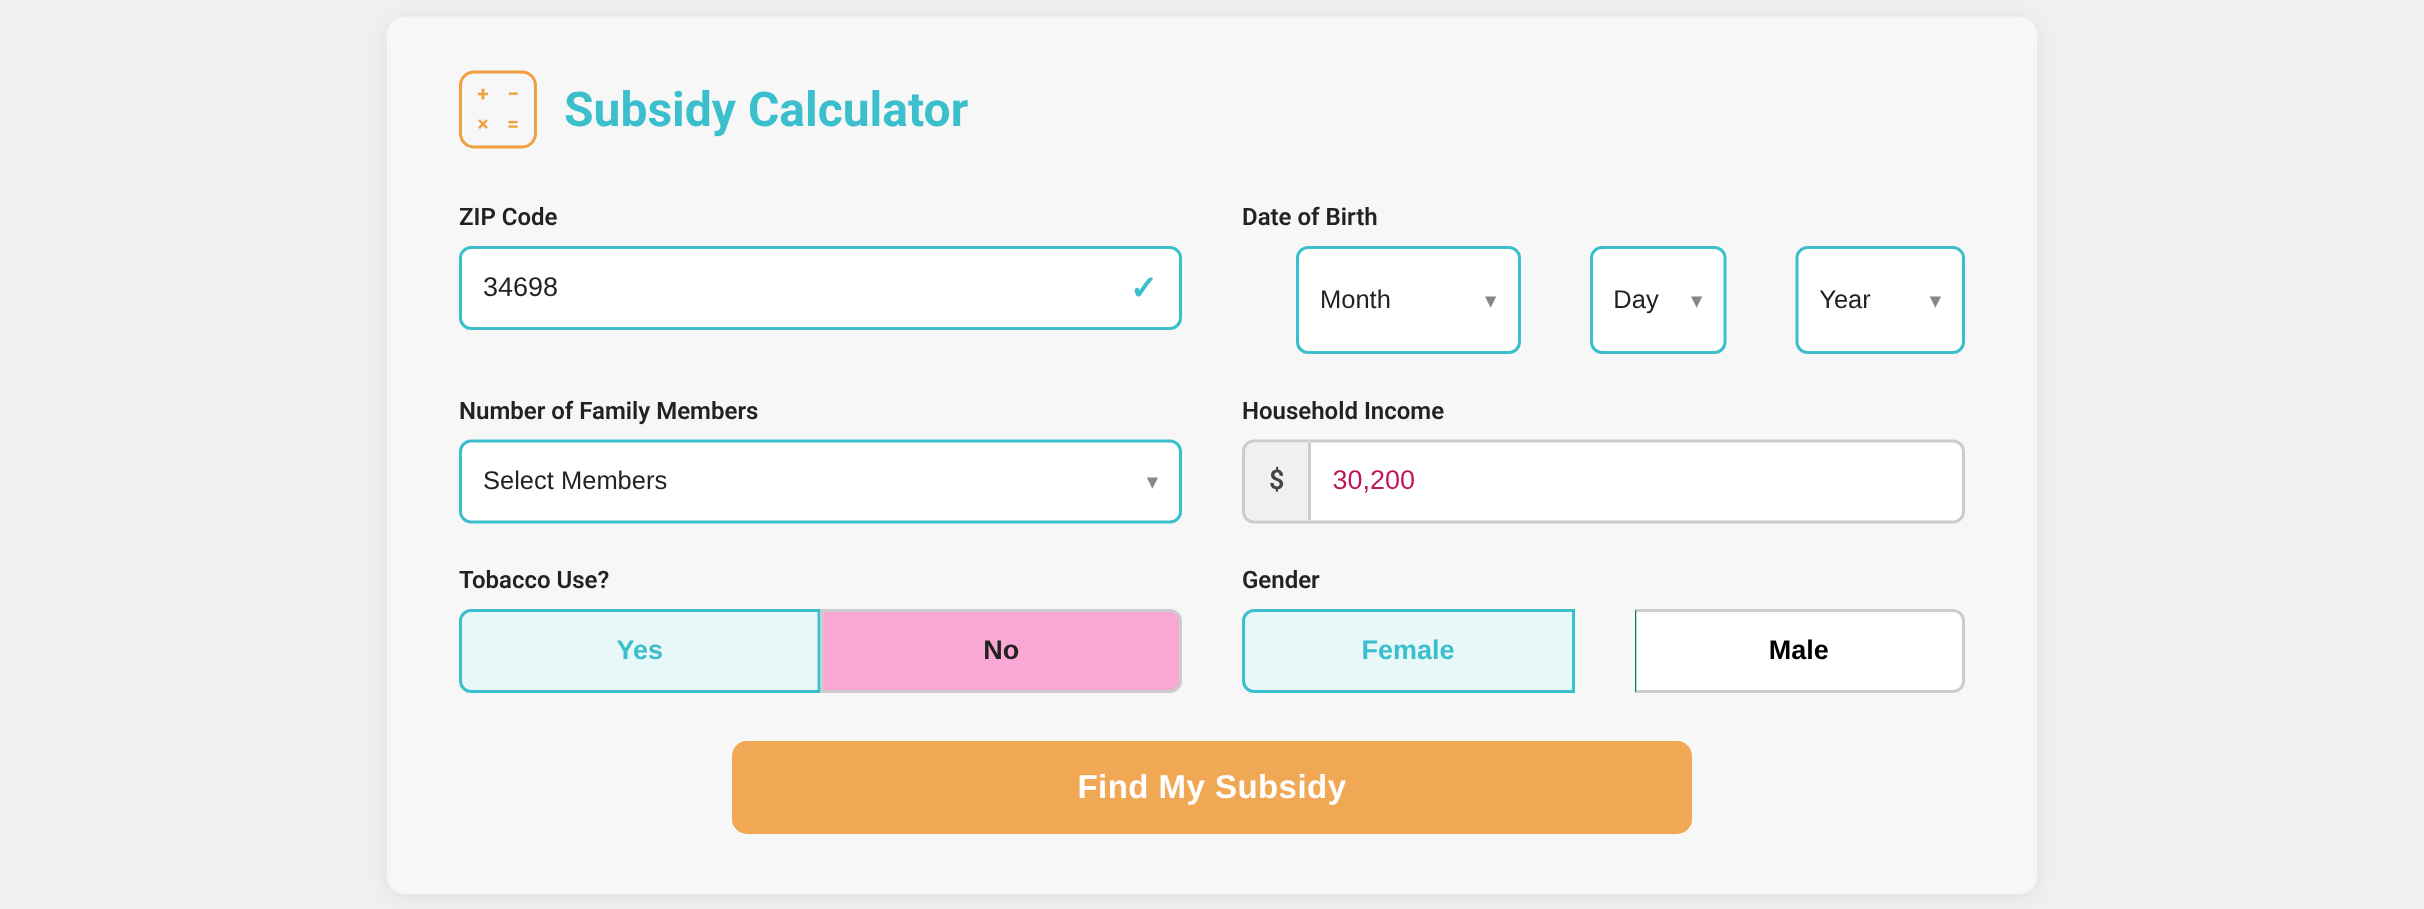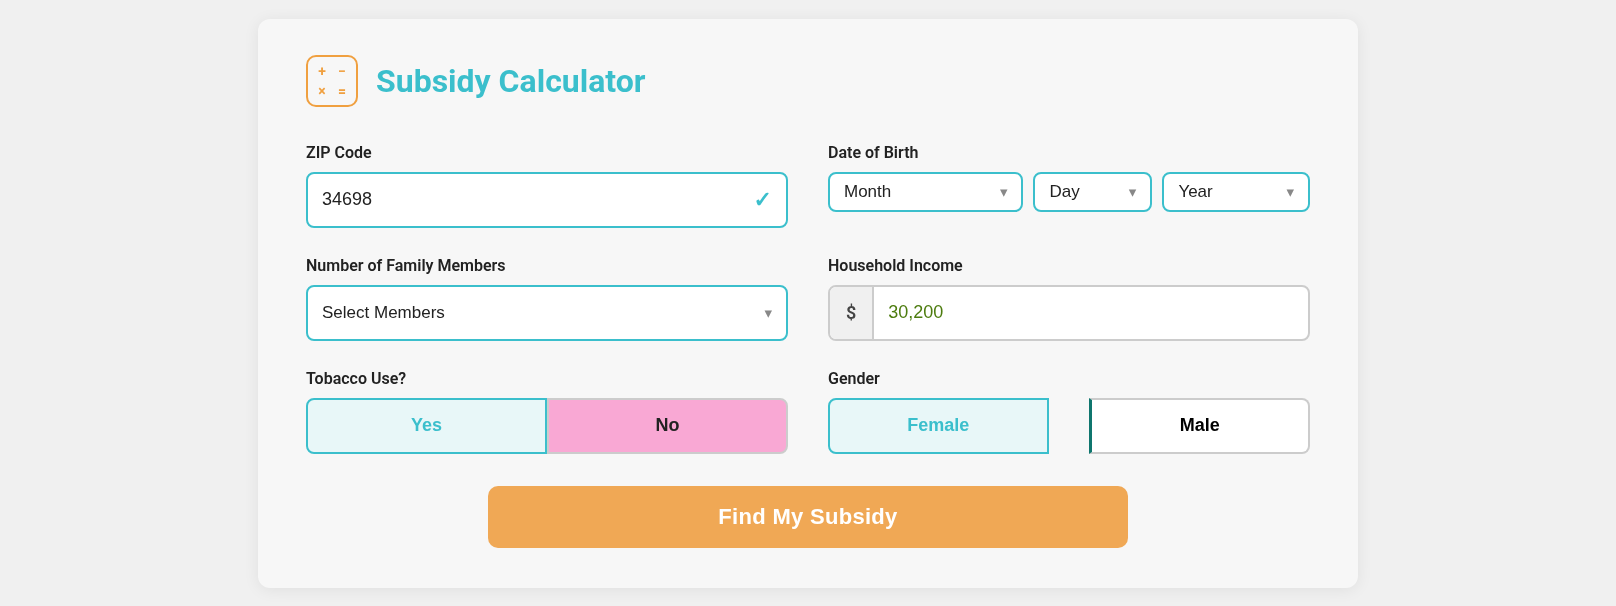--- a/index.html
+++ b/index.html
@@ -107,23 +107,24 @@
     .dob-group {
       display: flex;
       gap: 10px;
     }
 
     .select-wrapper {
       position: relative;
       border: 2px solid #3bbfcc;
       border-radius: 8px;
       background: #fff;
-      height: 40px;
-      display: flex;
-      align-items: center;
+      height: 72px;
+      display: flex;
+      align-items: center;
+      margin-left: 36px;
     }
 
     .select-wrapper select {
       border: none;
       outline: none;
       font-size: 17px;
       color: #222;
       background: transparent;
       appearance: none;
       -webkit-appearance: none;
@@ -192,21 +193,21 @@
       align-items: center;
       font-size: 18px;
       color: #444;
       font-weight: 600;
     }
 
     .income-wrapper input {
       border: none;
       outline: none;
       font-size: 18px;
-      color: #4d7c0f;
+      color: #be185d;
       padding: 0 14px;
       flex: 1;
       background: transparent;
     }
 
     .tobacco-group {
       display: flex;
       gap: 0;
     }
 
@@ -258,21 +259,21 @@
       cursor: pointer;
     }
 
     .gender-btn:first-child {
       border-radius: 8px 0 0 8px;
       border-right: 1px solid #ccc;
     }
 
     .gender-btn:last-child {
       border-radius: 0 8px 8px 0;
-      border-left: 3px solid #0f766e;
+      border-left: 1px solid #0f766e;
       margin-left: 40px;
     }
 
     .gender-btn.active-teal {
       background: #e8f7f8;
       border: 2px solid #3bbfcc;
       color: #3bbfcc;
     }
 
     .find-btn {

